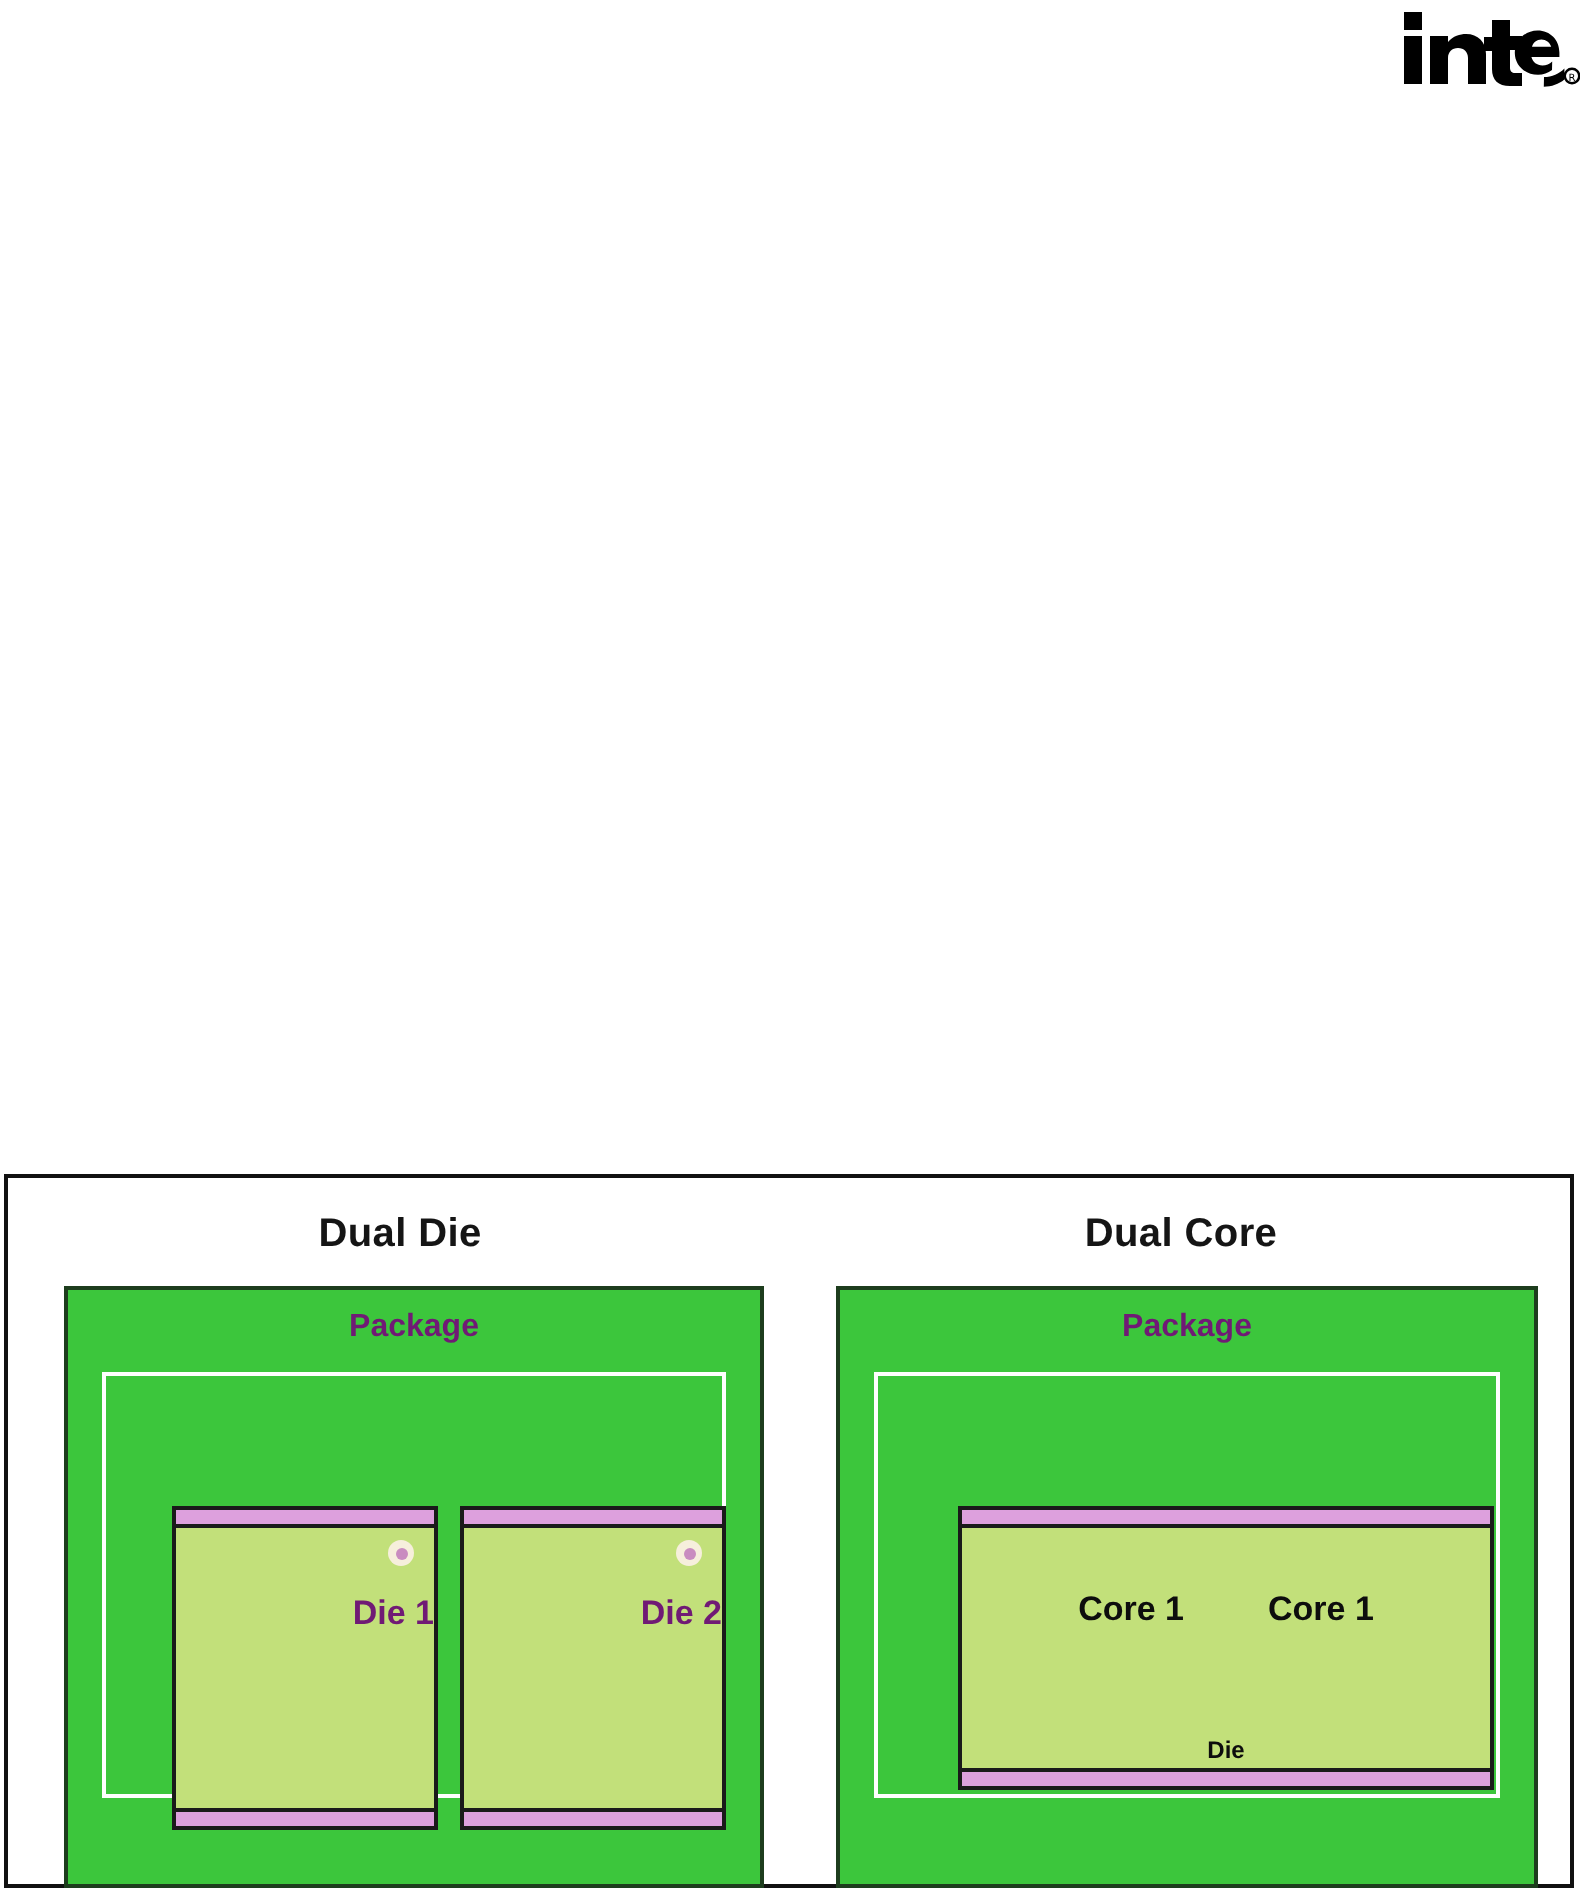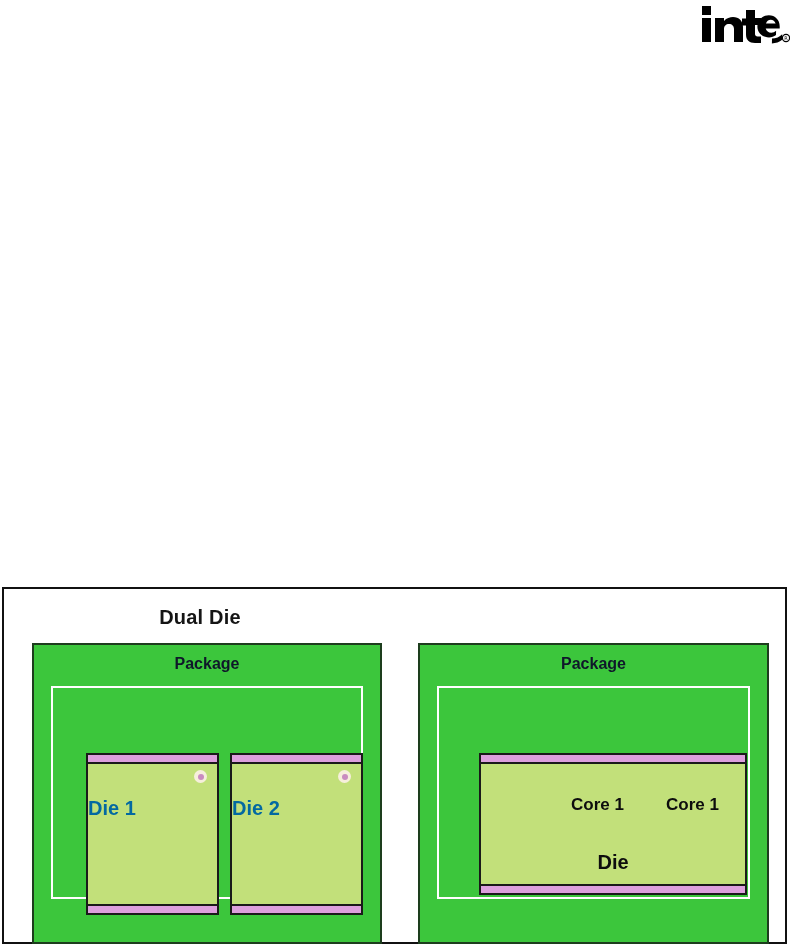--- a/index.html
+++ b/index.html
@@ -74,21 +74,21 @@
   .panel.right .package { left: 22px; width: 351px; height: 301px; }
 
   .package-label {
     position: absolute;
     top: 10px;
     left: 0;
     width: 100%;
     text-align: center;
     font-size: 16px;
     font-weight: bold;
-    color: #0f172a;
+    color: #701a75;
   }
 
   
   .ihs {
     position: absolute;
     left: 17px;
     right: 17px;
     top: 41px;
     bottom: 43px;
     border: 2px solid #ffffff;
@@ -136,47 +136,46 @@
     background: #dda0dd;
     box-sizing: border-box;
   }
   .bar.top    { top: 0;    border-bottom: 2px solid #1a1a1a; }
   .bar.bottom { bottom: 0; border-top: 2px solid #1a1a1a; }
 
   .die-label {
     position: absolute;
     left: 0;
     width: 100%;
-    text-align: left;
-    font-size: 20px;
-    font-weight: bold;
-    color: #0369a1;
+    text-align: right;
+    font-size: 17px;
+    font-weight: bold;
+    color: #701a75;
   }
   .panel.left .die-label { top: 42px; }
 
   .core-row {
     position: absolute;
     top: 40px;
     left: 0;
     width: 100%;
     display: flex;
     justify-content: center;
     gap: 42px;
     font-size: 17px;
     font-weight: bold;
     color: #0d0d0d;
-    margin-left: 32px;
   }
   .die-name {
     position: absolute;
-    top: 96px;
-    left: 0;
-    width: 100%;
-    text-align: center;
-    font-size: 20px;
+    top: 113px;
+    left: 0;
+    width: 100%;
+    text-align: center;
+    font-size: 12px;
     font-weight: bold;
     color: #0d0d0d;
   }
 
   
   .dot-marker {
     position: absolute;
     top: 15px;
     right: 10px;
     width: 13px;
@@ -239,20 +238,21 @@
             <div class="bar top"></div>
             <div class="dot-marker"></div>
             <div class="die-label">Die 2</div>
             <div class="bar bottom"></div>
           </div>
         </div>
       </div>
     </div>
 
     <div class="panel right">
+      <div class="panel-title">Dual Core</div>
 
       <div class="package">
         <div class="package-label">Package</div>
 
         <div class="ihs">
           <div class="ihs-label">IHS</div>
 
           <div class="die">
             <div class="bar top"></div>
 

